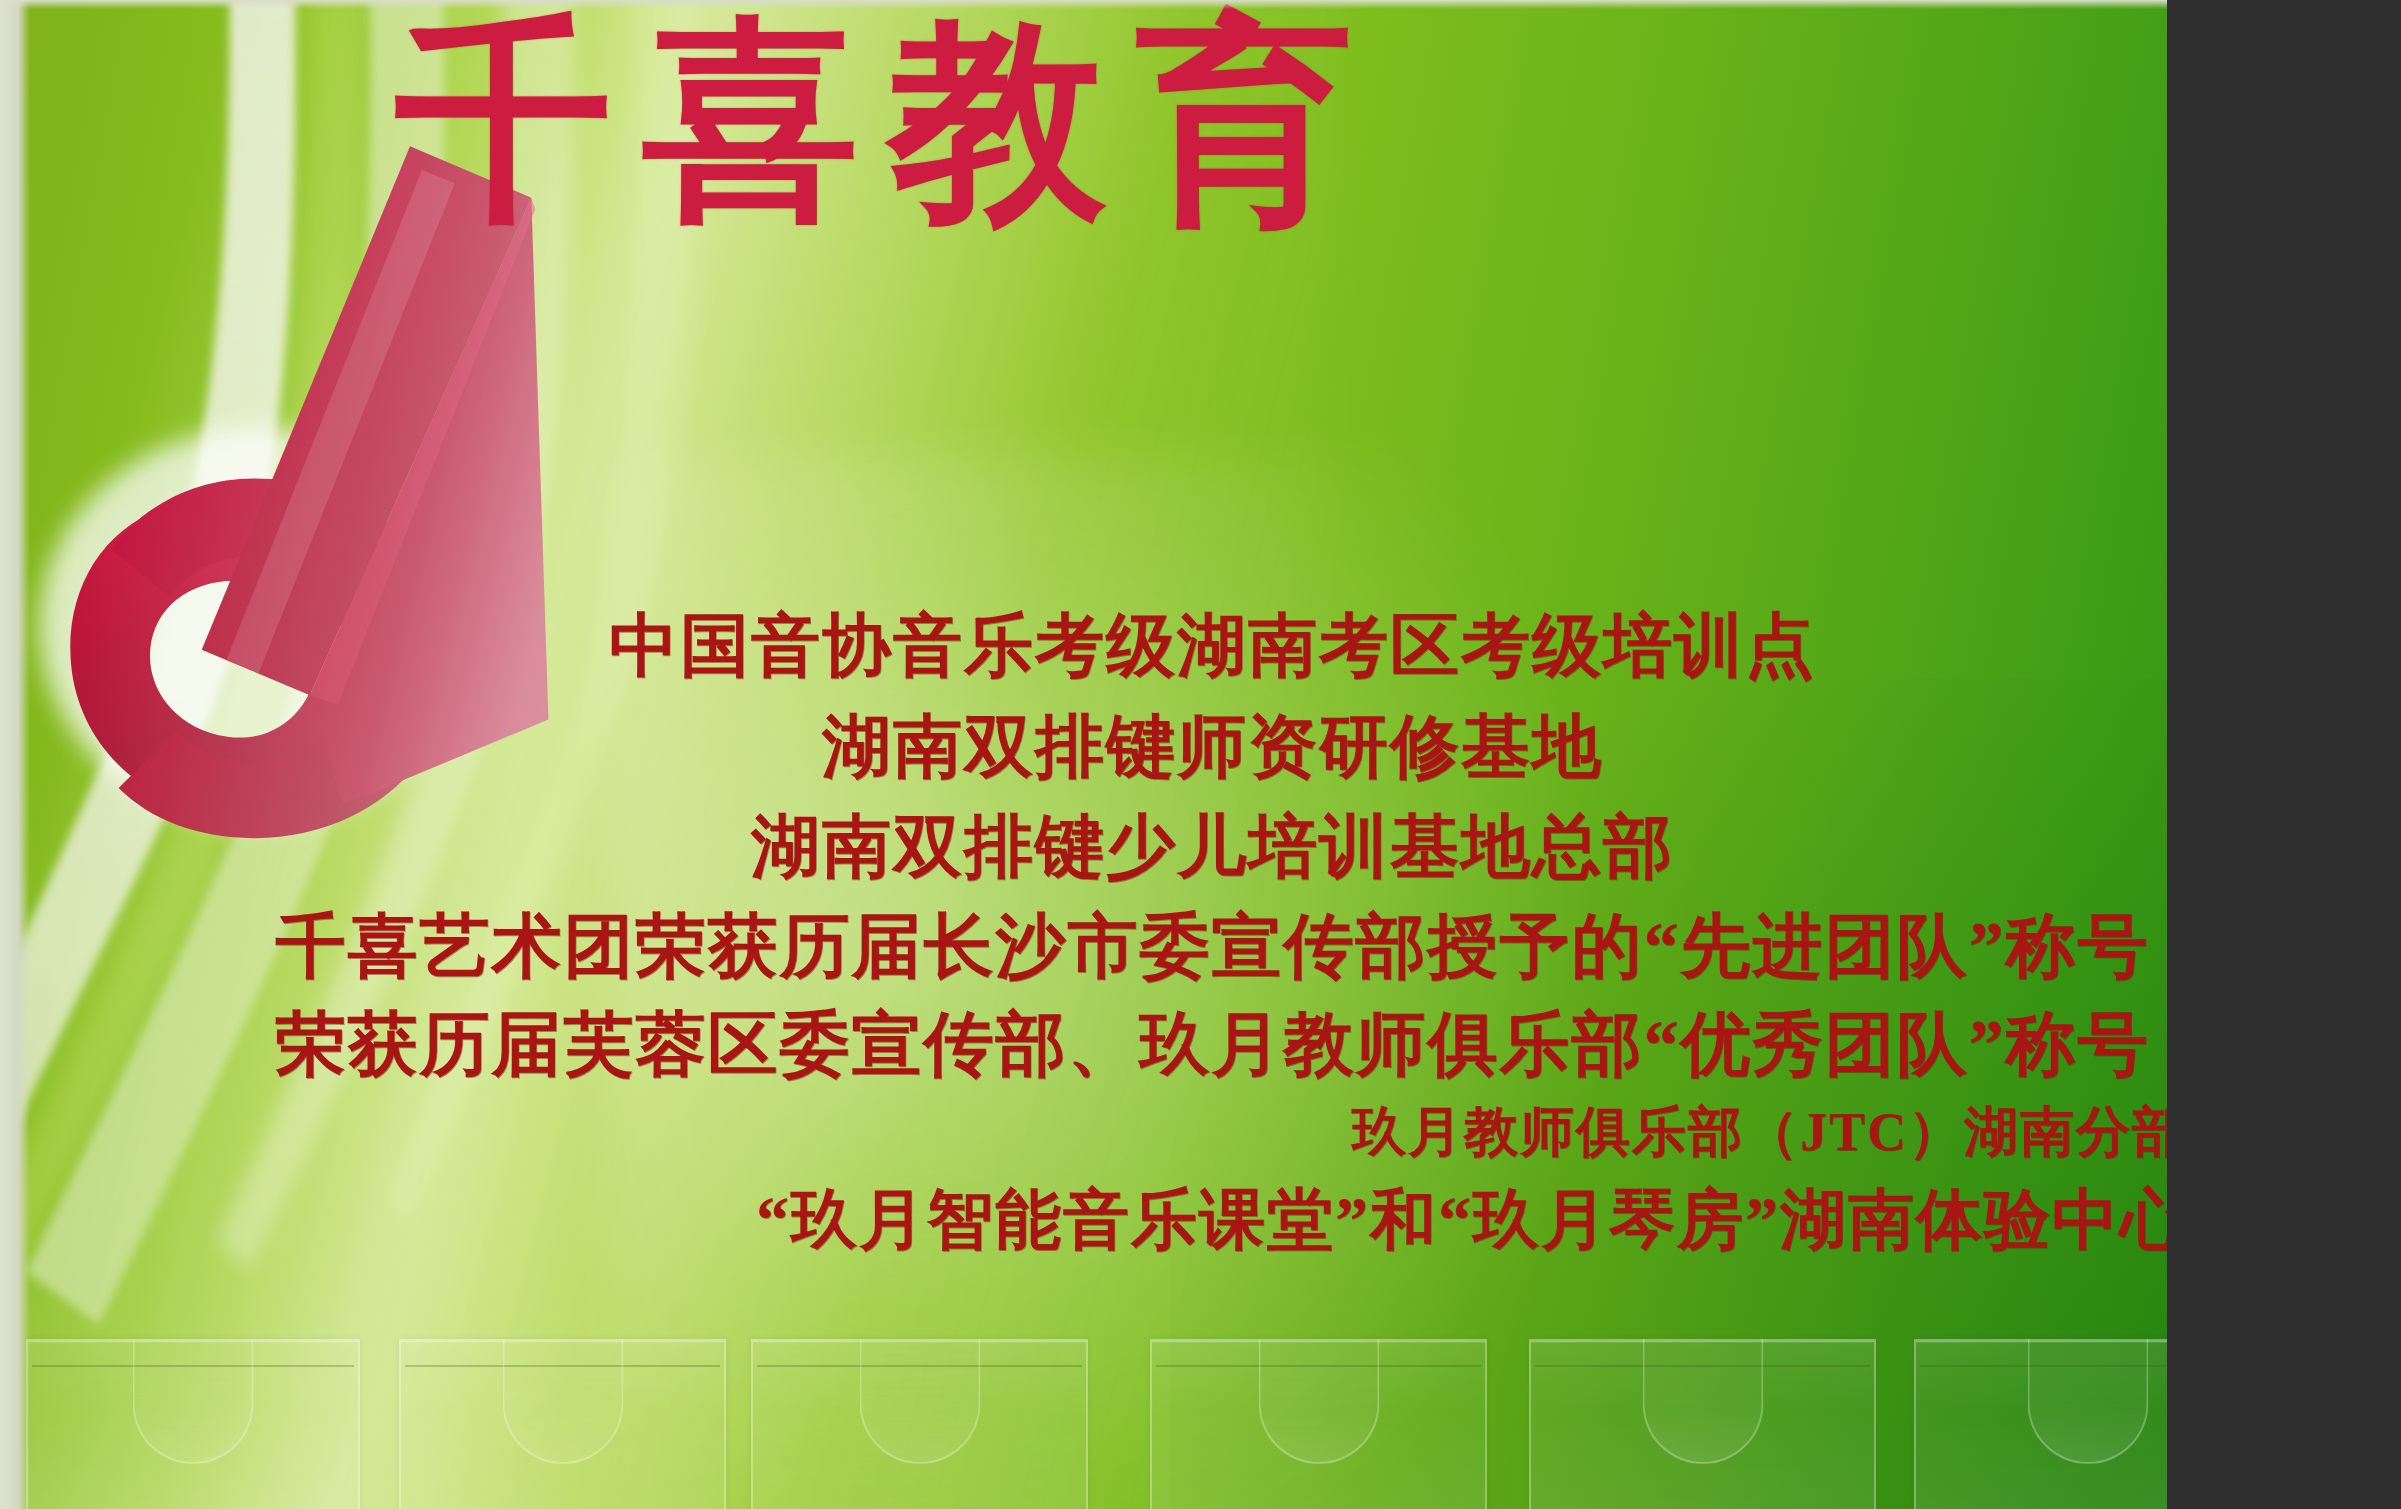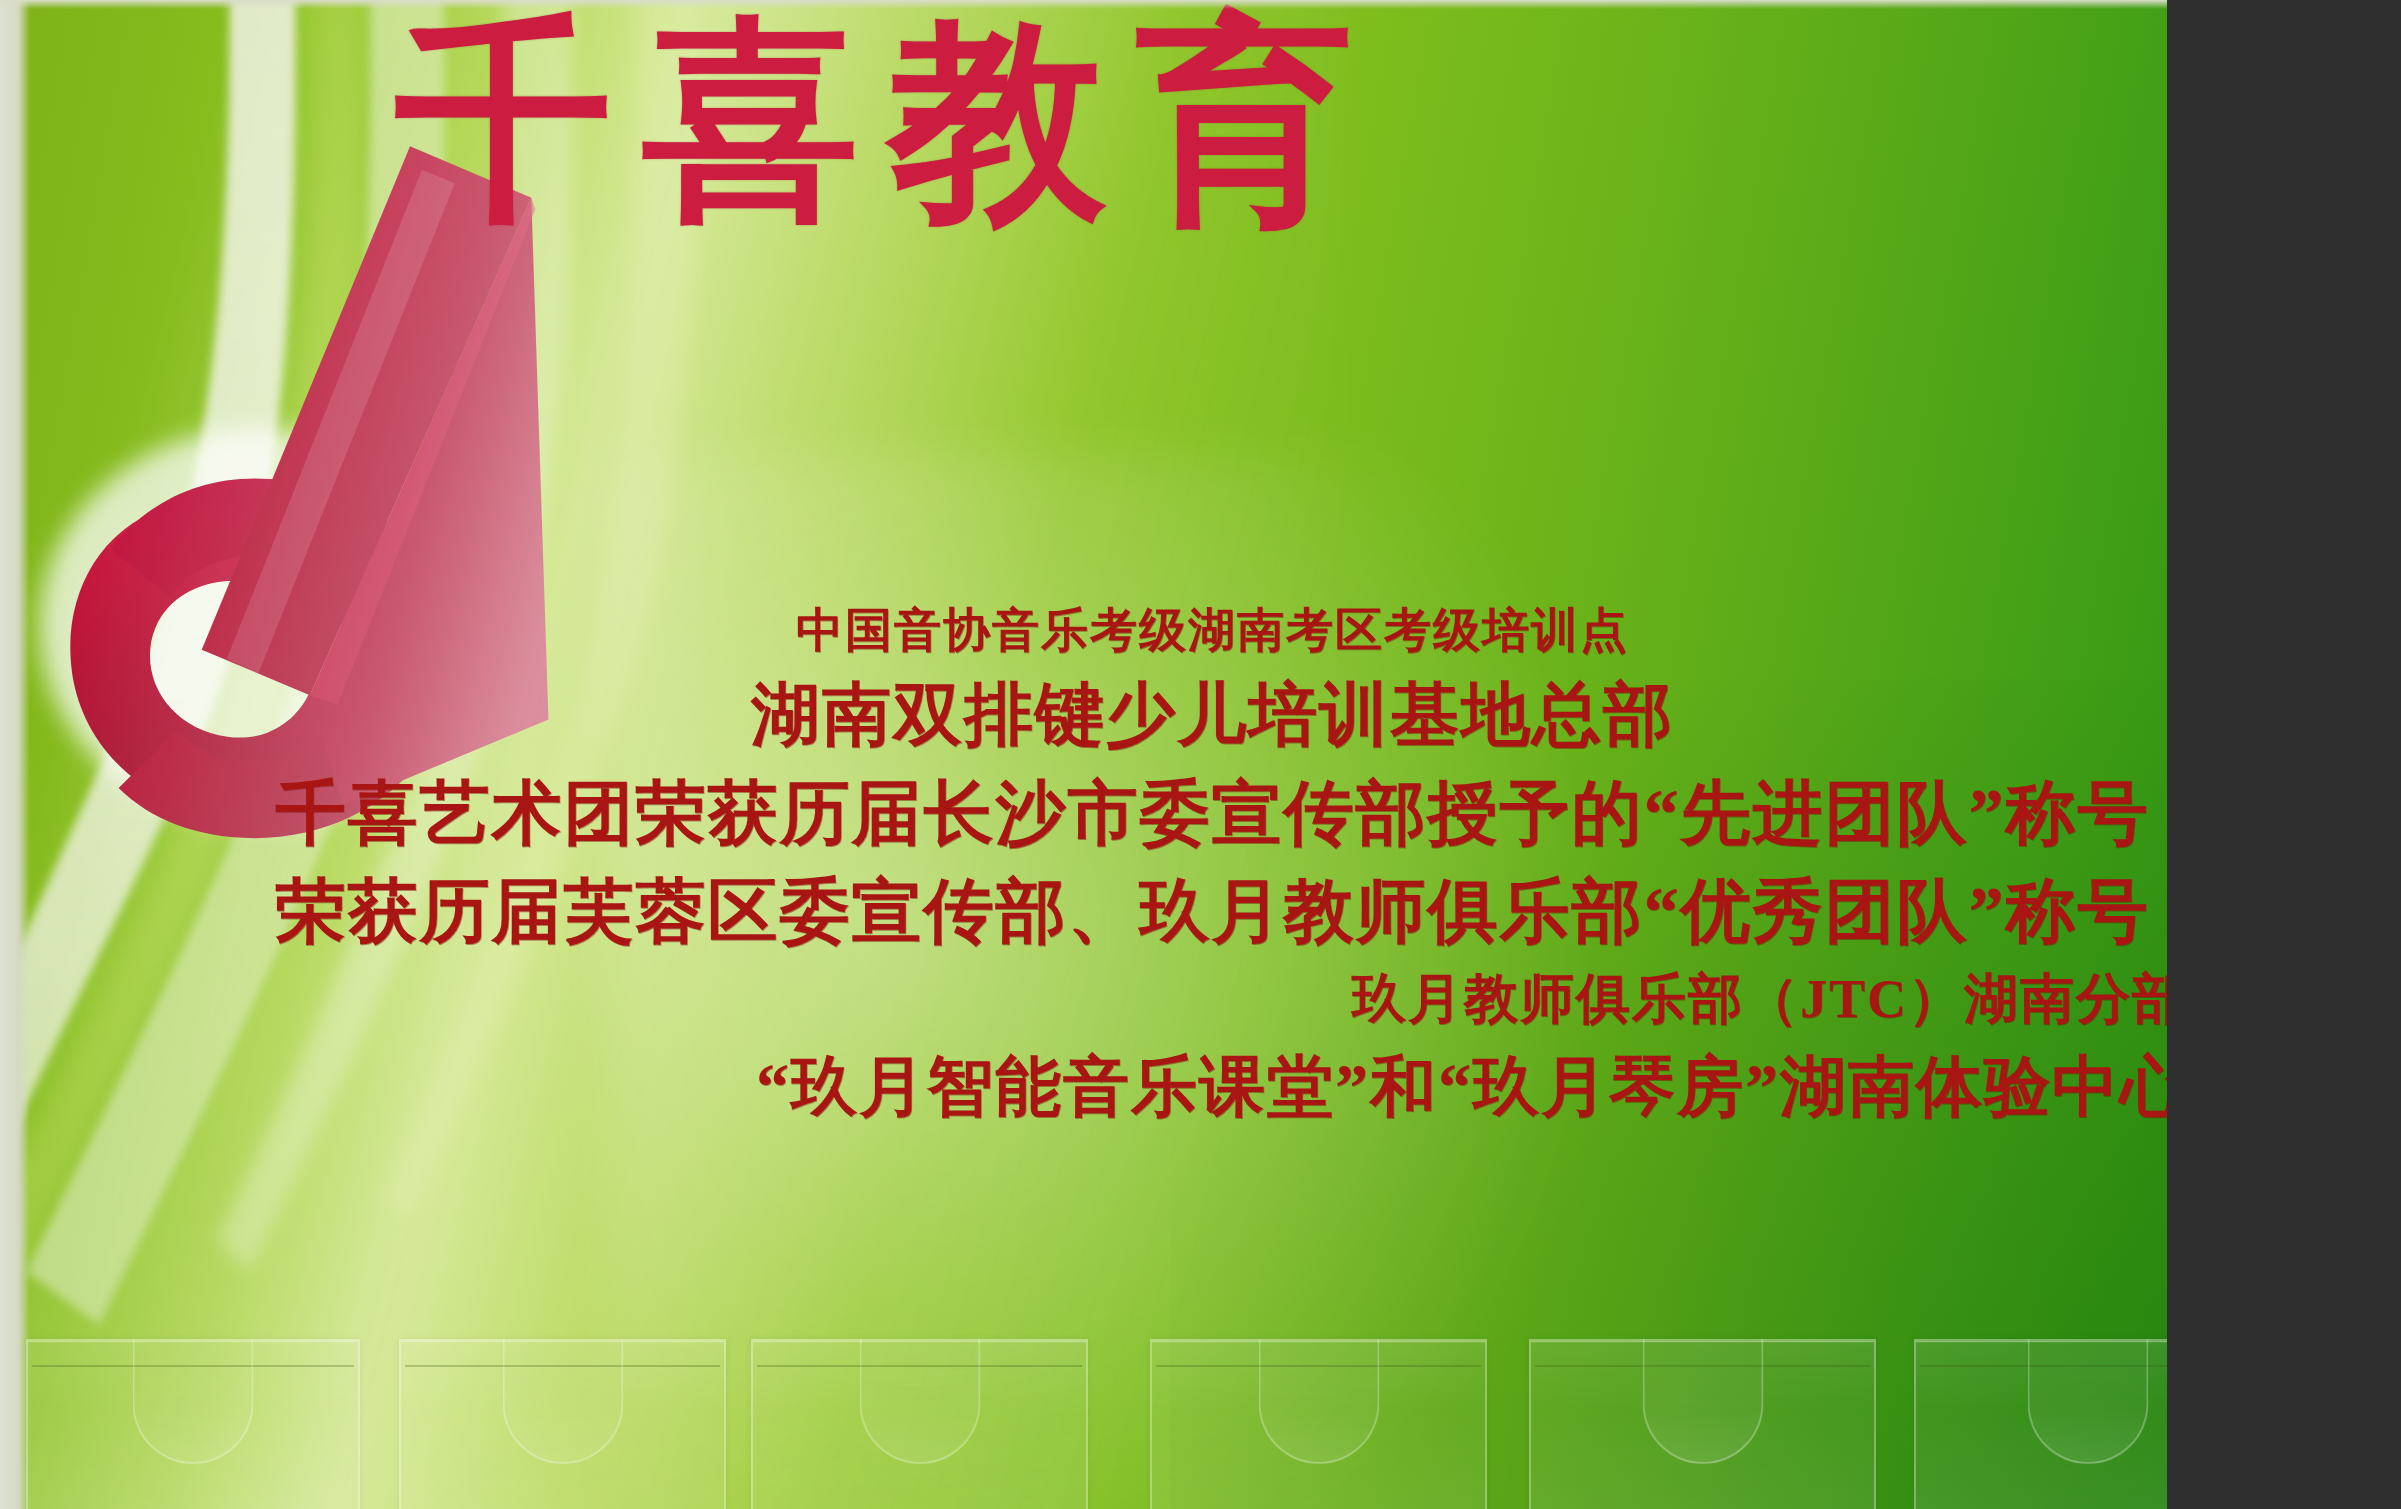--- a/index.html
+++ b/index.html
@@ -101,21 +101,21 @@
     width: 1951px;
     text-align: center;
   }
   .line {
     color: #a81512;
     font-weight: 700;
     white-space: nowrap;
     letter-spacing: 2px;
     text-shadow: 0.7px 0.7px 0 rgba(120,8,6,.45);
   }
-  .l1 { font-size: 47px; line-height: 1.46; }
+  .l1 { font-size: 69px; line-height: 1.46; }
   .l2 { font-size: 69px; line-height: 1.46; }
   .l3 { font-size: 69px; line-height: 1.46; }
   .l4 { font-size: 70px; line-height: 1.40; }
   .l5 { font-size: 70px; line-height: 1.40; }
   .l6 { font-size: 54px; line-height: 1.44; text-align: right; }
   .l7 { font-size: 66px; line-height: 1.44; text-align: right; }
 
   
   .holders {
     position: absolute;
@@ -289,20 +289,21 @@
   </svg>
 
   <div class="lightwash"></div>
   <div class="lightwash2"></div>
   <div class="corner-shade"></div>
 
   <div class="title">千喜教育</div>
 
   <div class="body-block">
     <div class="line l1">中国音协音乐考级湖南考区考级培训点</div>
+    <div class="line l2">湖南双排键师资研修基地</div>
     <div class="line l3">湖南双排键少儿培训基地总部</div>
     <div class="line l4">千喜艺术团荣获历届长沙市委宣传部授予的“先进团队”称号</div>
     <div class="line l5">荣获历届芙蓉区委宣传部、玖月教师俱乐部“优秀团队”称号</div>
     <div class="line l6">玖月教师俱乐部（JTC）湖南分部</div>
     <div class="line l7">“玖月智能音乐课堂”和“玖月琴房”湖南体验中心</div>
   </div>
 
   <div class="holders" id="holders">
       <div class="holder" style="left: 26px; width: 330px;"></div>
       <div class="holder" style="left: 399px; width: 323px;"></div>

